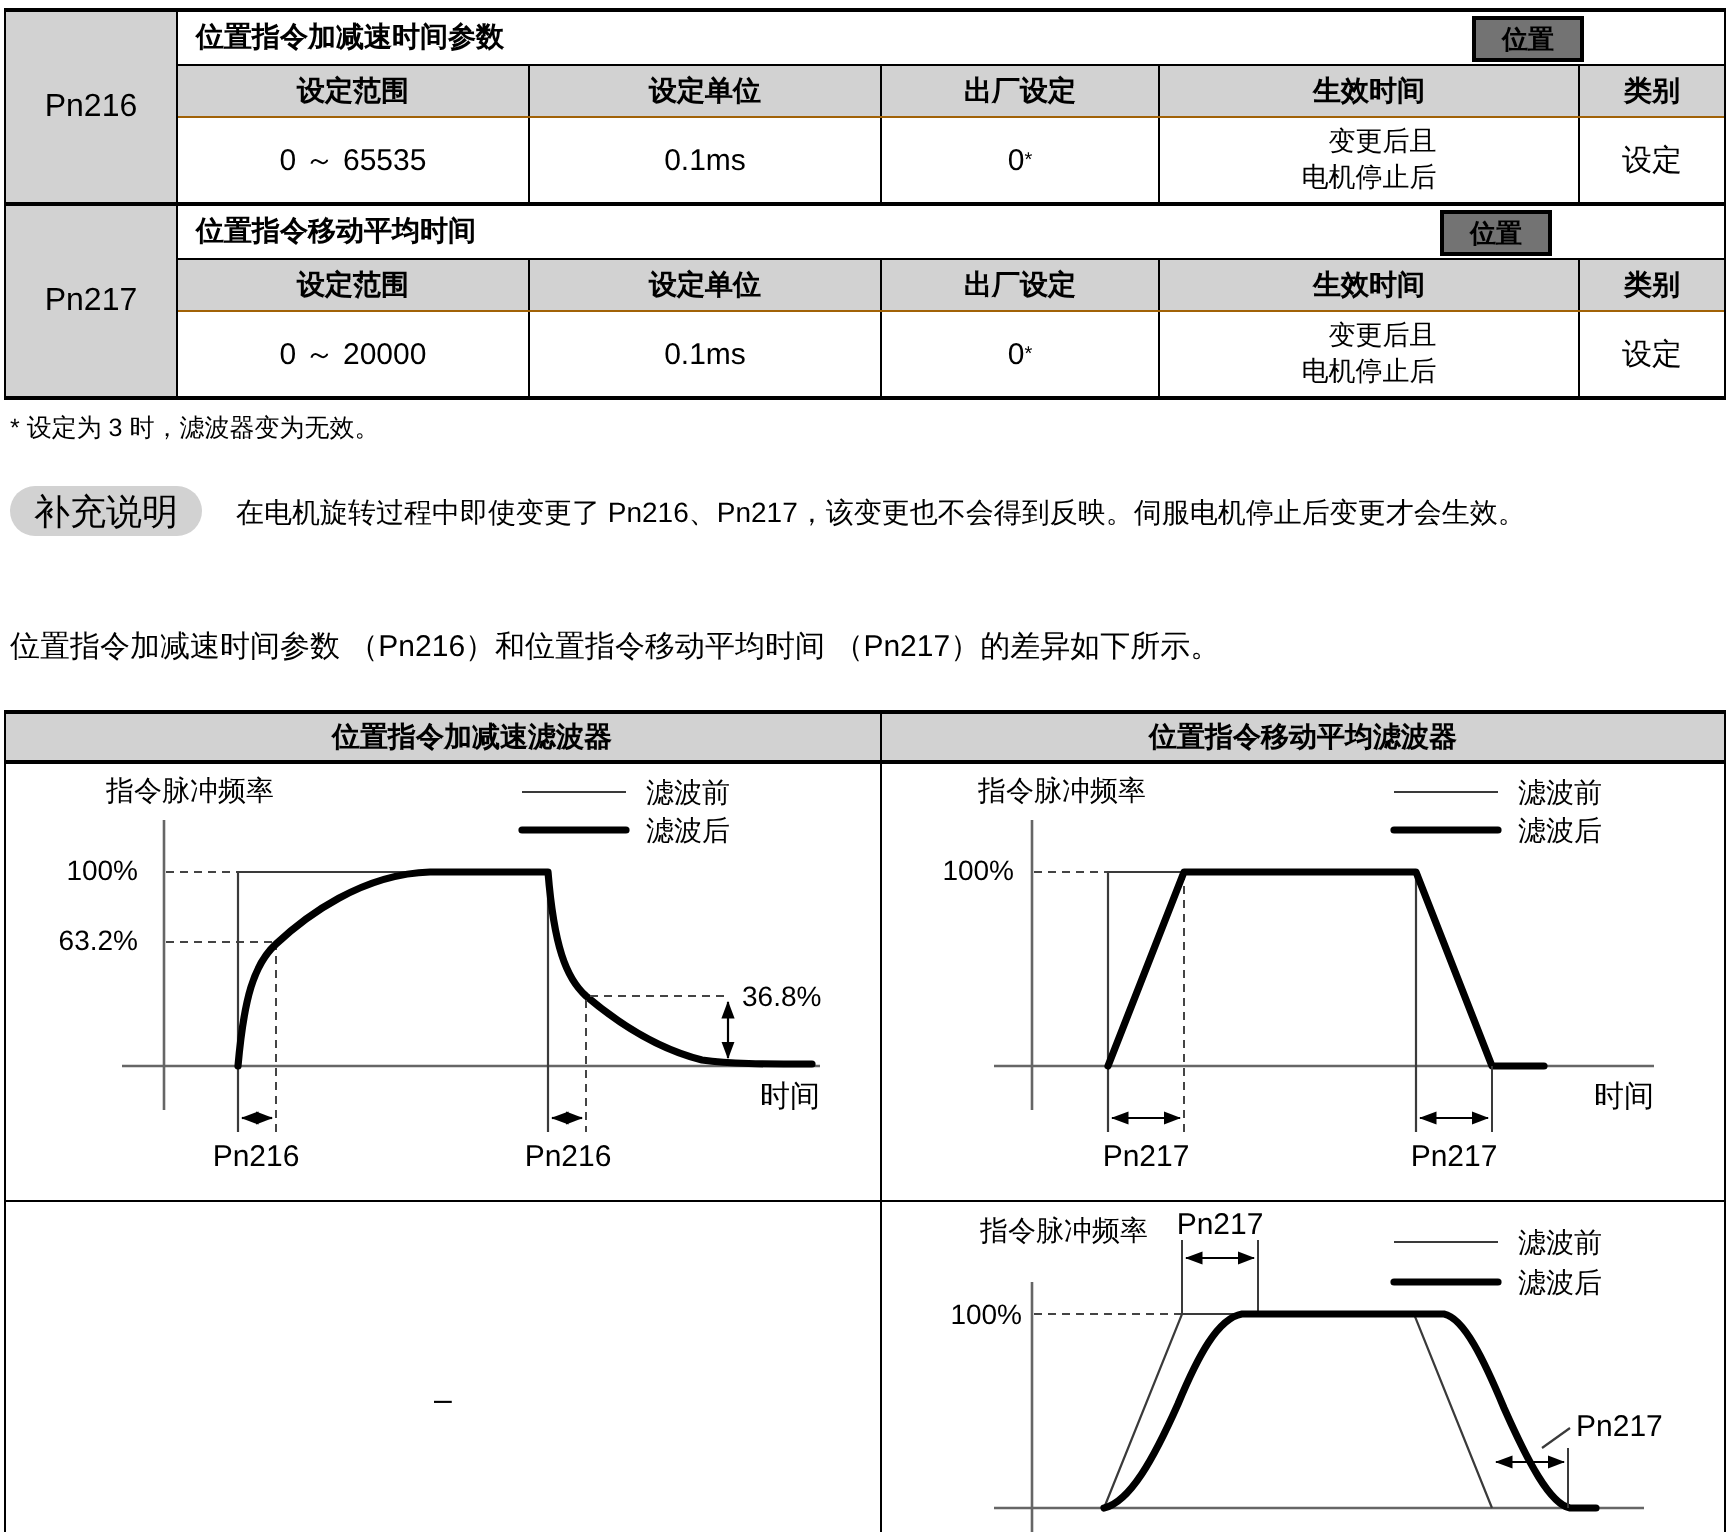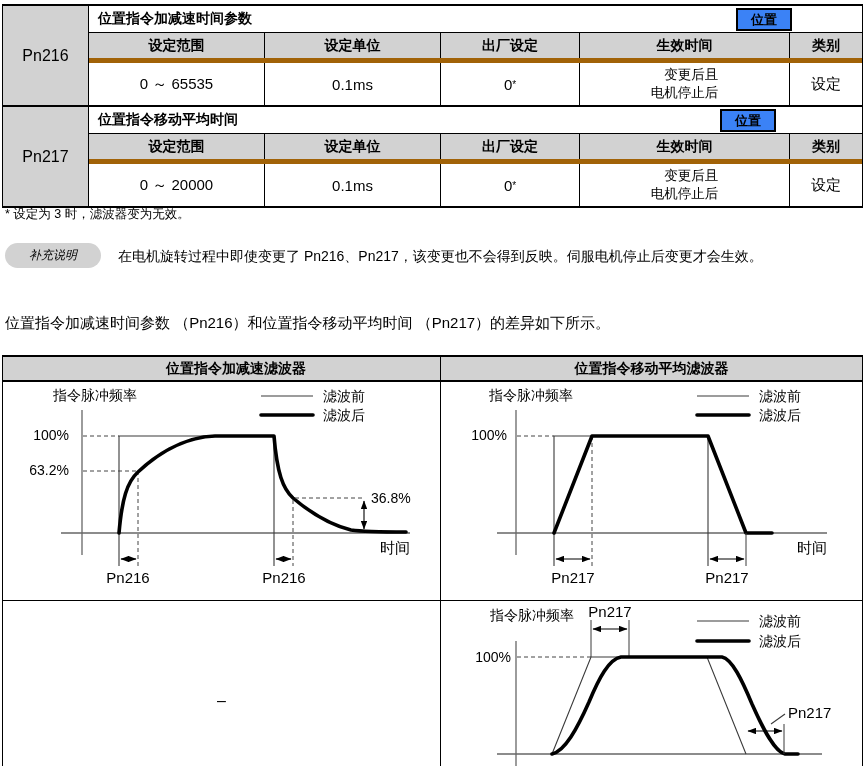--- a/index.html
+++ b/index.html
@@ -11,36 +11,36 @@
           border-left:1px solid #000;border-right:1px solid #000;
           border-top:2px solid #000;border-bottom:2px solid #000;}
   .pblock{display:flex;}
   .pblock + .pblock{border-top:2px solid #000;}
   .pcol{width:85px;flex:none;background:#d2d2d2;border-right:1px solid #000;
         display:flex;align-items:center;justify-content:center;font-size:16px;}
   .pmain{flex:1;min-width:0;}
   .prow-title{height:26px;border-bottom:1px solid #000;display:flex;align-items:center;
               position:relative;padding-left:9px;font-weight:700;font-size:14px;}
   .pbadge{position:absolute;top:2px;height:19px;line-height:19px;padding:0 13px;
-          border:2px solid #000;background:#3b82f6;font-size:13px;font-weight:700;}
+          border:2px solid #000;background:#737373;font-size:13px;font-weight:700;}
   .pbadge.a{right:70px;} .pbadge.b{right:86px;}
-  .prow-head{height:25px;display:flex;background:#d2d2d2;border-bottom:5px solid #a16207;
+  .prow-head{height:25px;display:flex;background:#d2d2d2;border-bottom:1px solid #a16207;
              font-weight:700;font-size:14px;}
   .prow-data{height:42px;display:flex;font-size:15px;}
   .hc{display:flex;align-items:center;justify-content:center;border-right:1px solid #000;
       box-sizing:border-box;flex:none;text-align:center;}
   .hc:last-child{border-right:none;}
   .w1{width:176px}.w2{width:176px}.w3{width:139px}.w4{width:210px}.w5{flex:1 1 auto;text-align:right;}
   .eff{font-size:13.5px;line-height:1.3;text-align:right;}
   sup{font-size:10px;}
 
   
   .footnote{position:absolute;top:206px;left:5px;font-size:12.5px;}
   .supp-label{position:absolute;top:243px;left:5px;width:96px;height:25px;background:#d2d2d2;
-              border-radius:13px;display:flex;align-items:center;justify-content:center;font-size:12px;font-style:italic;}
+              border-radius:13px;display:flex;align-items:center;justify-content:center;font-size:18px;}
   .supp-text{position:absolute;top:248px;left:118px;font-size:14px;}
   .intro{position:absolute;top:314px;left:5px;font-size:15px;}
 
   
   .ctable{position:absolute;top:355px;left:2px;width:859px;
           border-left:1px solid #000;border-right:1px solid #000;border-top:2px solid #000;}
   .chead{display:flex;height:23px;background:#d2d2d2;border-bottom:2px solid #000;
          font-weight:700;font-size:14px;}
   .chead > div{display:flex;align-items:center;justify-content:center;box-sizing:border-box;}
   .chl{width:438px;border-right:1px solid #000;flex:none;padding-left:29px;}

